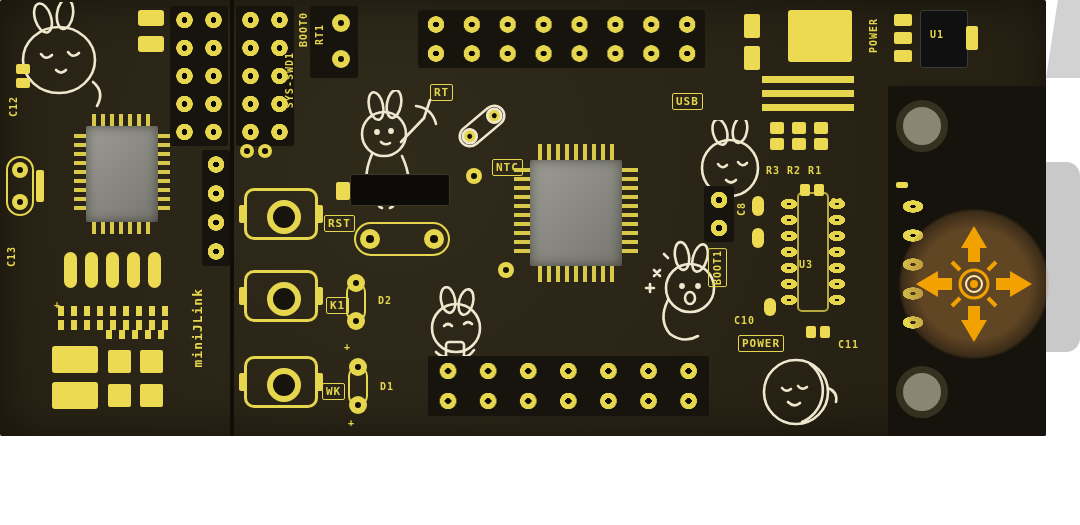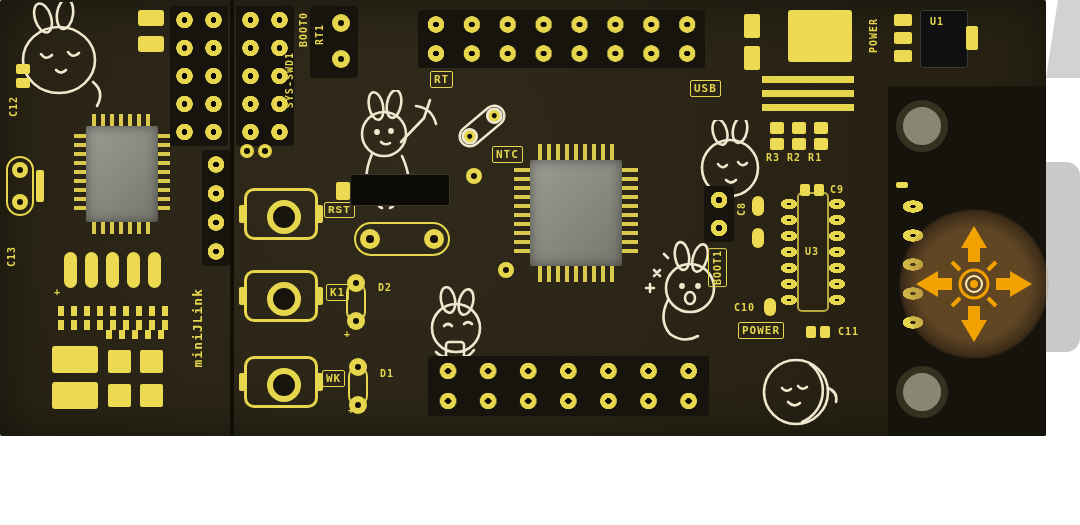--- a/index.html
+++ b/index.html
@@ -21,21 +21,21 @@
   .ringpad { border-radius:50%; background:#e6d64d; }
   .ringpad::after { content:""; position:absolute; left:31%; top:31%; width:38%; height:38%; border-radius:50%; background:#141008; }
   .pad { background:#ecdb52; border-radius:2px; }
   .oval { border-radius:7px; }
   .stripes-v { background-image: repeating-linear-gradient(to right, #e6d64d 0 6px, rgba(0,0,0,0) 6px 13px); }
   .stripes-h { background-image: repeating-linear-gradient(to bottom, #e6d64d 0 7px, rgba(0,0,0,0) 7px 14px); }
   .pins-x { background-image: repeating-linear-gradient(to right, #d9c94a 0 4px, rgba(0,0,0,0) 4px 9px); }
   .pins-y { background-image: repeating-linear-gradient(to bottom, #d9c94a 0 4px, rgba(0,0,0,0) 4px 9px); }
   .chipbody { background: linear-gradient(135deg, #9b9b93, #77776f); border-radius:2px; box-shadow: inset 0 0 12px rgba(0,0,0,.45); }
   .vlabel { color:#e6d64d; font:bold 10px "DejaVu Sans Mono", monospace; writing-mode:vertical-rl; transform:rotate(180deg); letter-spacing:1px; white-space:nowrap; }
-  .hlabel { color:#e6d64d; font:bold 10px "DejaVu Sans Mono", monospace; letter-spacing:1px; white-space:nowrap; }
+  .hlabel { color:#e6d64d; font:bold 10px "DejaVu Sans Mono", monospace; letter-spacing:1px; white-space:nowrap;margin-top:13px; }
   .boxed { border:1px solid #e6d64d; padding:1px 3px; border-radius:2px; }
   .big { font-size:11px; }
   .btn { border:3px solid #e6d64d; border-radius:10px; box-sizing:border-box; }
   .btn::before { content:""; position:absolute; left:-8px; top:50%; margin-top:-9px; width:8px; height:18px; background:#e6d64d; border-radius:2px; }
   .btn::after  { content:""; position:absolute; right:-8px; top:50%; margin-top:-9px; width:8px; height:18px; background:#e6d64d; border-radius:2px; }
   .btncap { border:6px solid #e6d64d; border-radius:50%; background:#17130d; box-sizing:border-box; }
   .outline { border:2px solid #e6d64d; box-sizing:border-box; }
   .hole { border-radius:50%; background:#8a8674; border:7px solid #343120; box-sizing:border-box; }
   .disc { border-radius:50%; background: radial-gradient(circle, rgba(158,112,55,.55) 0 52%, rgba(158,112,55,.28) 68%, rgba(158,112,55,0) 72%); }
   .doodle { stroke:#efe8cf; fill:none; stroke-width:2.6; stroke-linecap:round; stroke-linejoin:round; }
@@ -157,21 +157,21 @@
       <div class="abs pins-x" style="left:24px; top:0; width:76px; height:16px;"></div>
       <div class="abs pins-x" style="left:24px; top:122px; width:76px; height:16px;"></div>
       <div class="abs pins-y" style="left:0; top:24px; width:16px; height:90px;"></div>
       <div class="abs pins-y" style="left:108px; top:24px; width:16px; height:90px;"></div>
       <div class="abs chipbody" style="left:16px; top:16px; width:92px; height:106px;"></div>
     </div>
 
     <div class="abs btn" style="left:244px; top:188px; width:74px; height:52px;">
       <div class="abs btncap" style="left:20px; top:9px; width:34px; height:34px;"></div>
     </div>
-    <span class="abs hlabel boxed big" style="left:324px; top:202px;font-family:Liberation Mono, monospace;">RST</span>
+    <span class="abs hlabel boxed big" style="left:324px; top:202px;">RST</span>
 
     <div class="abs pad" style="left:336px; top:182px; width:14px; height:18px;"></div>
     <div class="abs" style="left:350px; top:174px; width:98px; height:30px; background:#0d0b07; border:1px solid #3b3628; border-radius:3px;"></div>
     <div class="abs" style="left:354px; top:222px; width:96px; height:34px;">
       <div class="abs outline" style="left:0; top:0; width:96px; height:34px; border-radius:17px;"></div>
       <div class="abs ringpad" style="left:6px; top:7px; width:20px; height:20px;"></div>
       <div class="abs ringpad" style="left:70px; top:7px; width:20px; height:20px;"></div>
     </div>
 
     <div class="abs btn" style="left:244px; top:270px; width:74px; height:52px;">
@@ -227,21 +227,21 @@
 
     <svg class="abs doodle" style="left:686px; top:120px;" width="88" height="92" viewBox="0 0 88 92">
       <ellipse cx="34" cy="12" rx="7" ry="13" transform="rotate(-14 34 12)"></ellipse>
       <ellipse cx="54" cy="10" rx="7" ry="13" transform="rotate(10 54 10)"></ellipse>
       <circle cx="44" cy="48" r="28"></circle>
       <path d="M32 44 q4 6 9 1"></path>
         <path d="M52 42 q4 6 9 1"></path>
         <path d="M40 60 q5 5 10 0"></path>
     </svg>
 
-    <span class="abs hlabel boxed big" style="left:690px; top:80px;">USB</span>
+    <span class="abs hlabel boxed big" style="left:672px; top:80px;">USB</span>
     <div class="abs pad" style="left:744px; top:14px; width:16px; height:24px;"></div>
     <div class="abs pad" style="left:744px; top:46px; width:16px; height:24px;"></div>
     <div class="abs pad" style="left:788px; top:10px; width:64px; height:52px; border-radius:3px;"></div>
     <div class="abs stripes-h" style="left:762px; top:76px; width:92px; height:40px;"></div>
 
     <div class="abs pad" style="left:770px; top:122px; width:14px; height:12px;"></div>
     <div class="abs pad" style="left:792px; top:122px; width:14px; height:12px;"></div>
     <div class="abs pad" style="left:814px; top:122px; width:14px; height:12px;"></div>
     <div class="abs pad" style="left:770px; top:138px; width:14px; height:12px;"></div>
     <div class="abs pad" style="left:792px; top:138px; width:14px; height:12px;"></div>
@@ -251,21 +251,21 @@
     <div class="abs pinhdr" style="left:704px; top:186px; width:30px; height:56px; background-size:30px 28px;"></div>
     <span class="abs vlabel boxed" style="left:708px; top:248px;">BOOT1</span>
     <span class="abs vlabel" style="left:736px; top:202px;">C8</span>
     <div class="abs pad oval" style="left:752px; top:196px; width:12px; height:20px;"></div>
     <div class="abs pad oval" style="left:752px; top:228px; width:12px; height:20px;"></div>
 
     <div class="abs" style="left:780px; top:190px; width:66px; height:126px;">
       <div class="abs outline" style="left:17px; top:2px; width:32px; height:120px; border-radius:5px; border-color:#b7a93f;"></div>
       <div class="abs epads-sm" style="left:0; top:6px; width:18px; height:112px; background-size:18px 16px;"></div>
       <div class="abs epads-sm" style="left:48px; top:6px; width:18px; height:112px; background-size:18px 16px;"></div>
-      <span class="abs hlabel" style="left:25px; top:56px;">U3</span>
+      <span class="abs hlabel" style="left:19px; top:56px;">U3</span>
     </div>
     <div class="abs pad" style="left:800px; top:184px; width:10px; height:12px;"></div>
     <div class="abs pad" style="left:814px; top:184px; width:10px; height:12px;"></div>
     <span class="abs hlabel" style="left:830px; top:184px;">C9</span>
 
     <span class="abs hlabel" style="left:734px; top:302px;">C10</span>
     <div class="abs pad oval" style="left:764px; top:298px; width:12px; height:18px;"></div>
     <span class="abs hlabel boxed big" style="left:738px; top:322px;">POWER</span>
     <div class="abs pad" style="left:806px; top:326px; width:10px; height:12px;"></div>
     <div class="abs pad" style="left:820px; top:326px; width:10px; height:12px;"></div>

